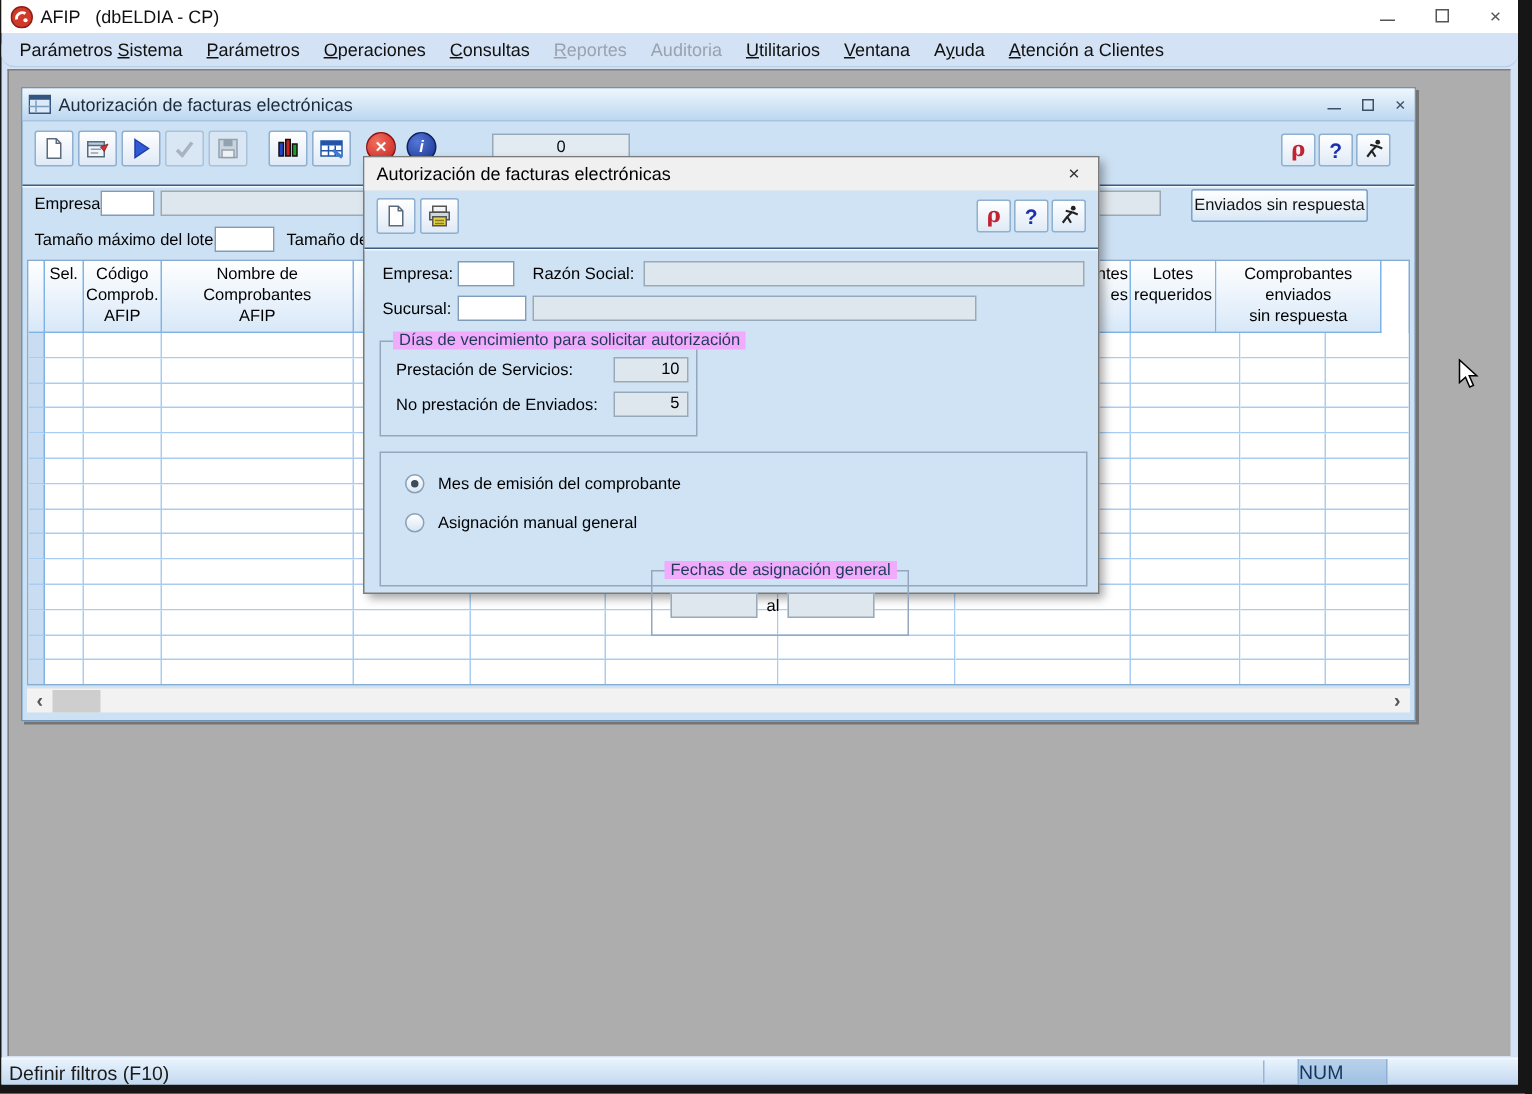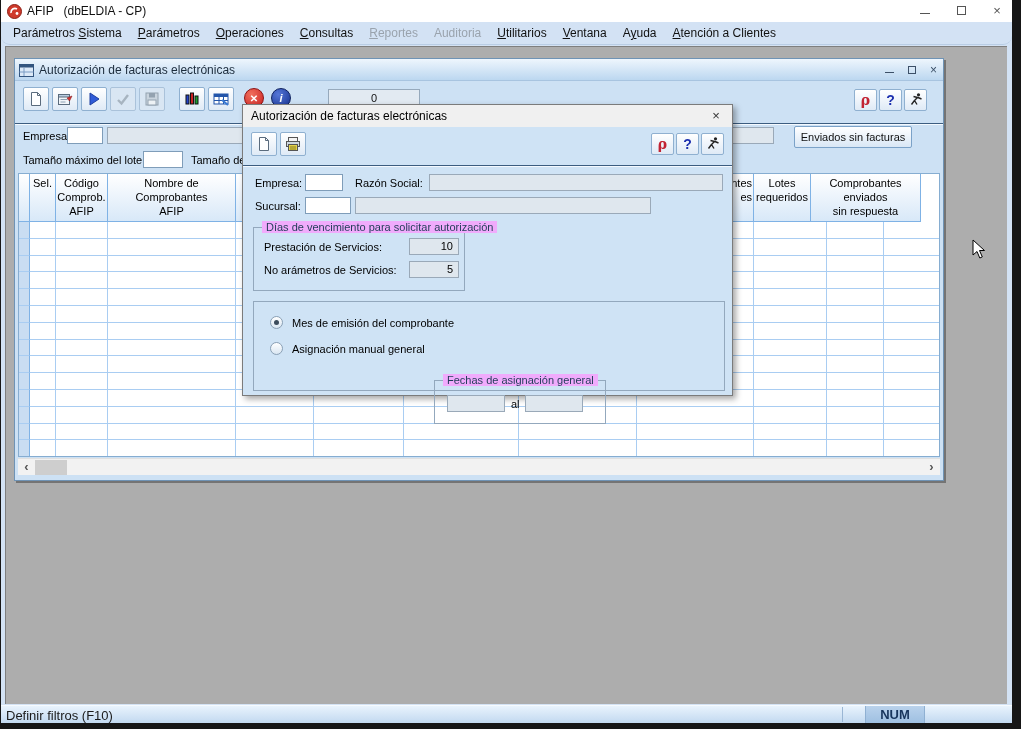--- a/index.html
+++ b/index.html
@@ -25,21 +25,21 @@
   
   .mdi { position:absolute; left:4px; top:46px; width:1002px; height:658px; background:#adadad; border-top:1px solid #7e7e7e; border-left:1px solid #7e7e7e; }
 
   
   .statusbar { position:absolute; left:0; top:705px; width:100%; height:18px;
     background:linear-gradient(#e9f3fd,#c2d9f0); border-top:1px solid #f6fafe; font-size:13px; color:#1a1a1a; }
   .sb-text { position:absolute; left:5px; top:2px; }
   .sb-sep { position:absolute; top:1px; bottom:1px; width:1px; background:#9ab6d4; }
   .sb-num { position:absolute; left:864px; top:0; width:60px; height:100%;
     background:linear-gradient(#b9d2ec,#9fc0e2); border-left:1px solid #8fb0d2; border-right:1px solid #8fb0d2;
-    text-align:center; line-height:17px; color:#17355c; font-weight:bold; }
+    line-height:17px; color:#17355c; font-weight:normal; }
 
   
   .child { position:absolute; left:8px; top:11px; width:930px; height:423px; background:#cde1f4;
     border:1px solid #6f93b5; box-shadow:2px 2px 0 rgba(70,70,70,.55); z-index:10; }
   .cw-titlebar { position:absolute; left:0; top:0; width:100%; height:22px;
     background:linear-gradient(#eef6fd,#bcd7f0); display:flex; align-items:center; border-bottom:1px solid #a8c4e0; }
   .cw-ico { width:15px; height:13px; margin:0 5px 0 4px; }
   .cw-title { font-size:12px; color:#1c2c3c; }
   .cw-ctrls { position:absolute; right:6px; top:0; height:22px; display:flex; align-items:center; gap:14px; }
   .cwc { font-size:12px; color:#3c5068; line-height:22px; text-align:center; cursor:default; }
@@ -225,21 +225,21 @@
               </svg>
         </div>
       </div>
 
       <div class="cw-sep"></div>
 
       <span class="lbl" style="left:8px; top:71px;">Empresa:</span>
       <div class="field" style="left:52px; top:68px; width:36px;"></div>
       <div class="field dis" style="left:92px; top:68px; width:620px;"></div>
       <div class="field dis" style="left:702px; top:68px; width:57px;"></div>
-      <div class="pushbtn" style="left:779px; top:67px; width:118px;">Enviados sin facturas</div>
+      <div class="pushbtn" style="left:779px; top:67px; width:118px;">Enviados sin respuesta</div>
 
       <span class="lbl" style="left:8px; top:95px;">Tamaño máximo del lote:</span>
       <div class="field" style="left:128px; top:92px; width:40px;"></div>
       <span class="lbl" style="left:176px; top:95px;">Tamaño del l</span>
 
       <div class="grid">
         <div class="ghead" id="grid-head">
               <div class="hcell" style="width: 11px;"></div>
               <div class="hcell" style="width: 26px;">Sel.</div>
               <div class="hcell" style="width: 52px;">Código
@@ -512,21 +512,21 @@
       <div class="field dis" style="left:186px; top:69px; width:294px;"></div>
 
       <span class="lbl" style="left:12px; top:95px;">Sucursal:</span>
       <div class="field" style="left:62px; top:92px; width:46px;"></div>
       <div class="field dis" style="left:112px; top:92px; width:296px;"></div>
 
       <div class="groupbox" style="left:10px; top:122px; width:212px; height:64px;">
         <span class="gb-title">Días de vencimiento para solicitar autorización</span>
         <span class="lbl" style="left:10px; top:13px;">Prestación de Servicios:</span>
         <div class="field dis num" style="left:155px; top:10px; width:50px;">10</div>
-        <span class="lbl" style="left:10px; top:36px;">No arámetros de Servicios:</span>
+        <span class="lbl" style="left:10px; top:36px;">No prestación de Enviados:</span>
         <div class="field dis num" style="left:155px; top:33px; width:50px;">5</div>
       </div>
 
       <div class="groupbox" style="left:10px; top:196px; width:472px; height:90px;">
 
         <span class="radio sel" style="left:16px; top:14px;"></span>
         <span class="lbl" style="left:38px; top:15px;">Mes de emisión del comprobante</span>
 
         <span class="radio" style="left:16px; top:40px;"></span>
         <span class="lbl" style="left:38px; top:41px;">Asignación manual general</span>

